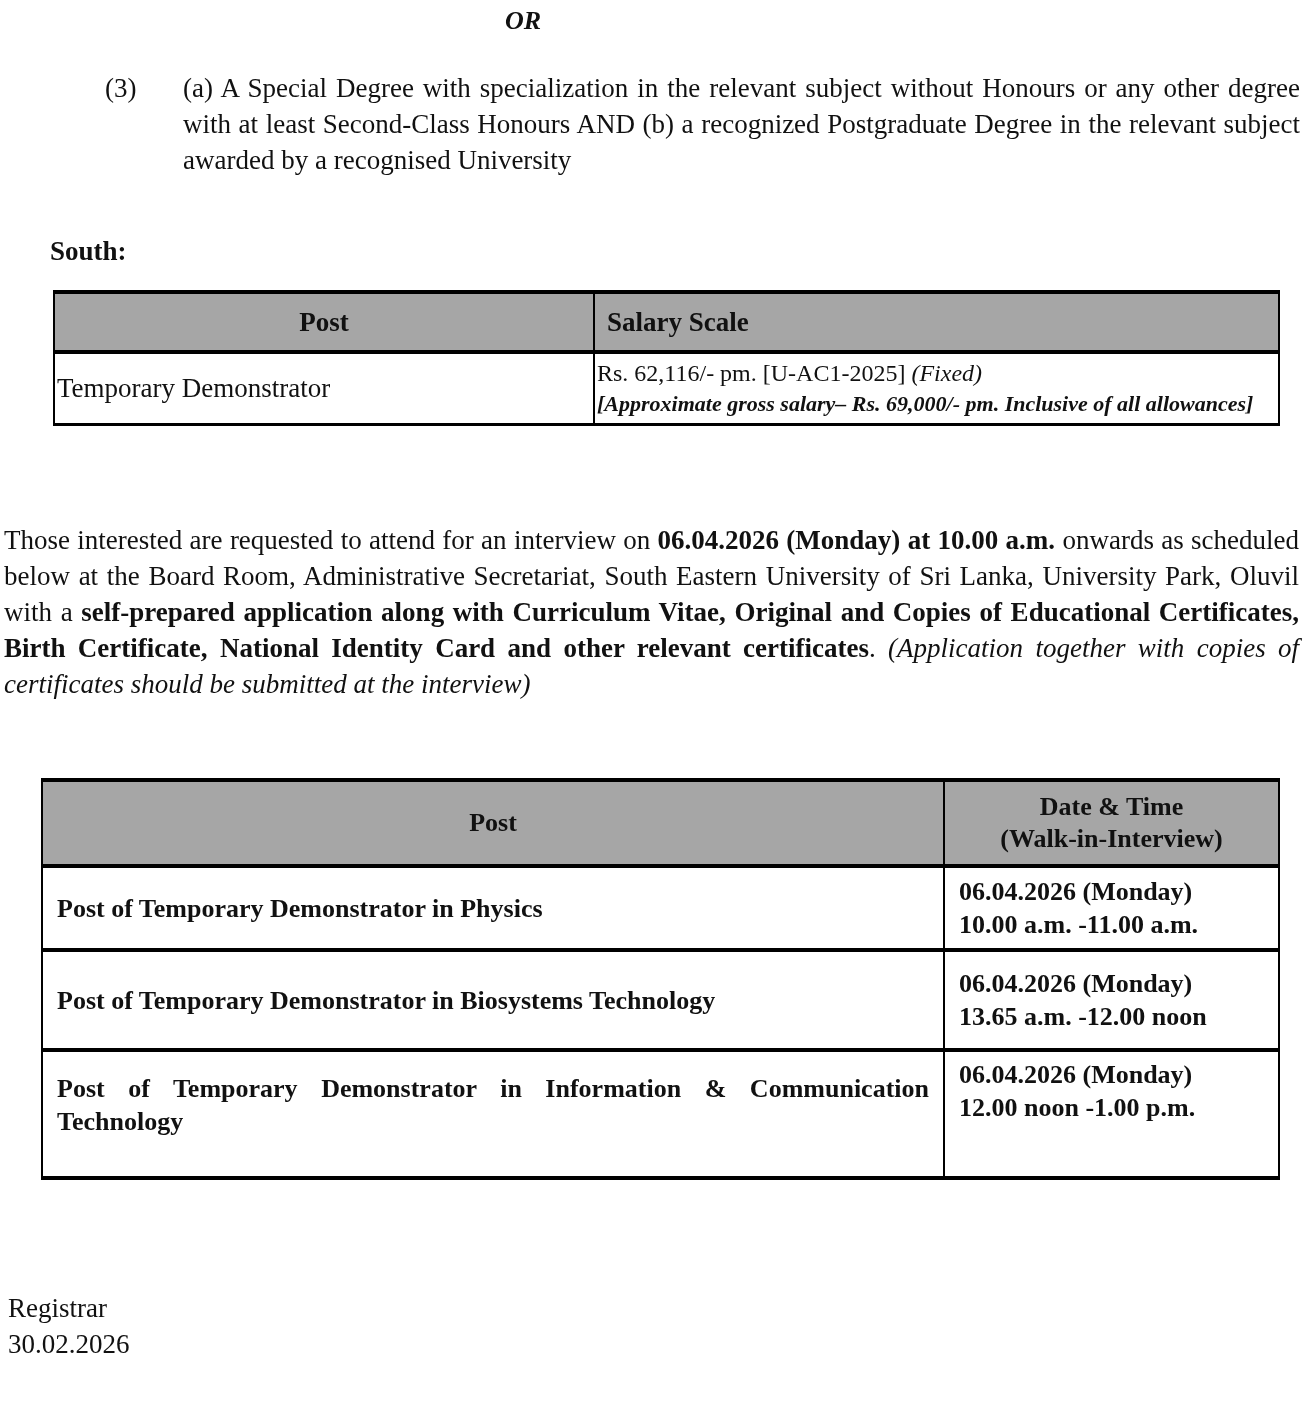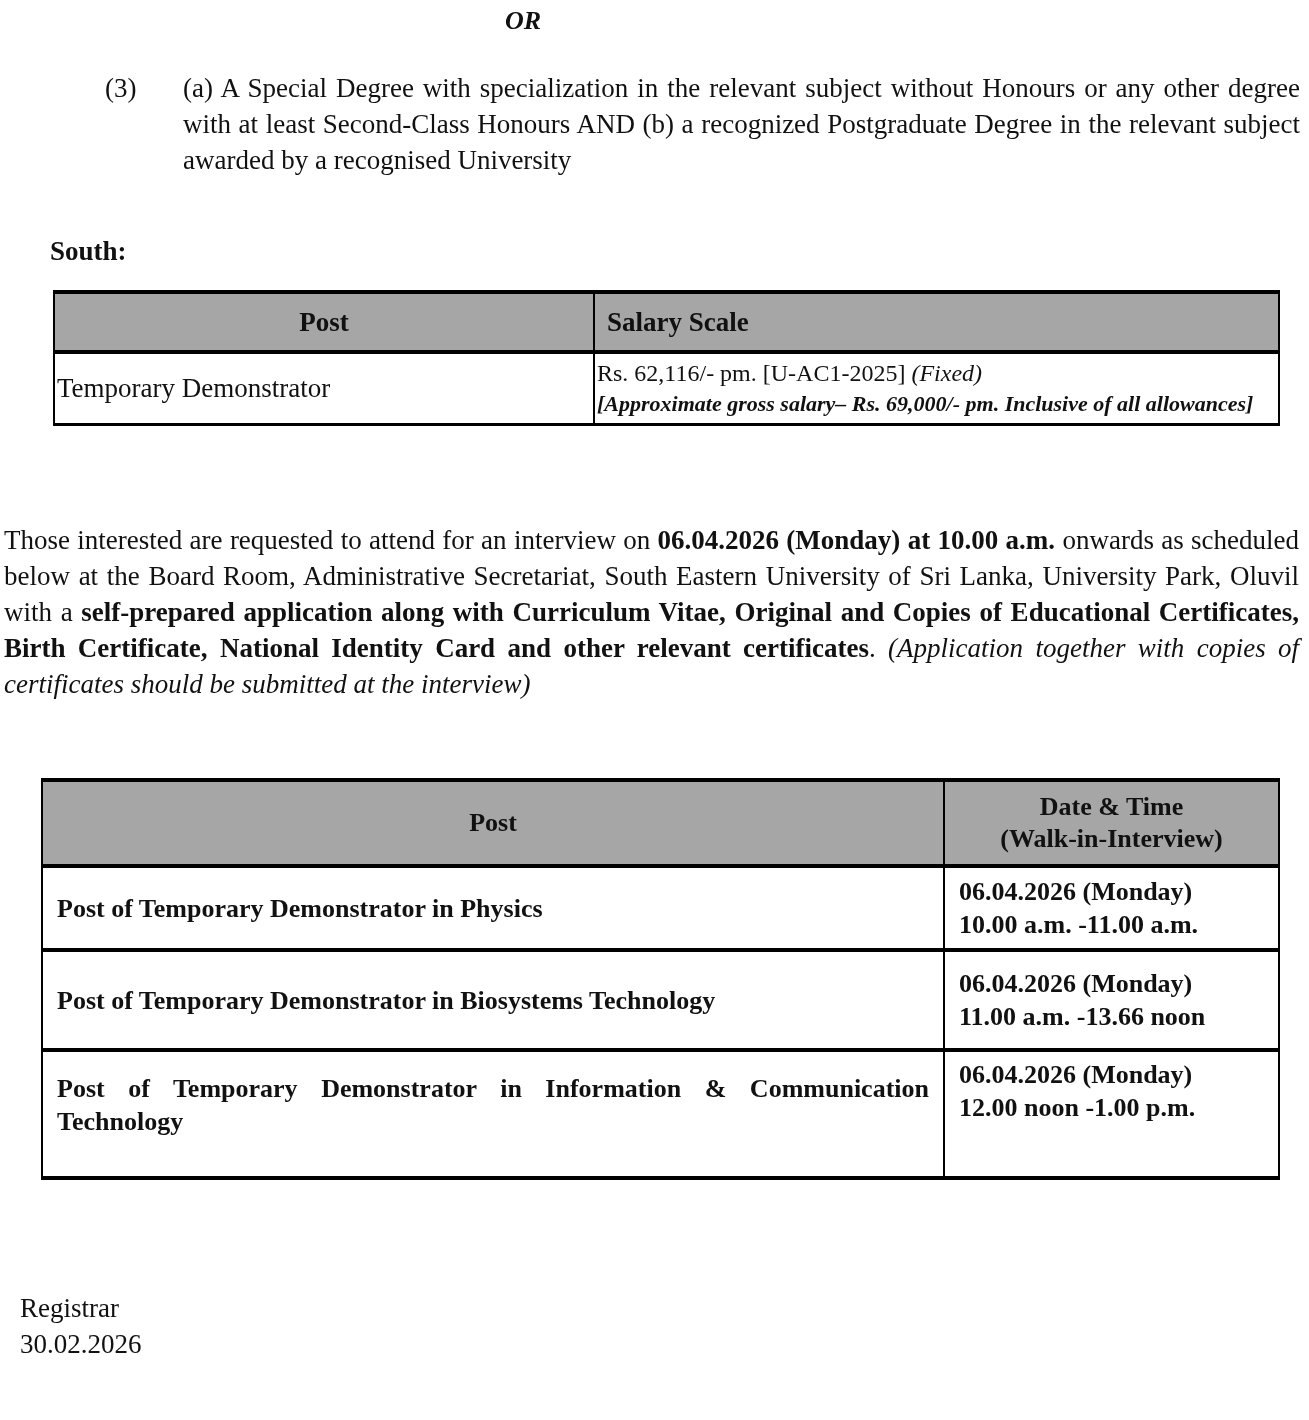--- a/index.html
+++ b/index.html
@@ -133,21 +133,21 @@
     .schedule-table td.post { text-align: justify; }
     .schedule-table tr.r1 td { height: 80px; }
     .schedule-table tr.r2 td { height: 96px; }
     .schedule-table tr.r3 td { height: 104px; }
     .schedule-table tr.r3 td.dt { vertical-align: top; padding-top: 6px; }
     .schedule-table tr.r3 td.post { vertical-align: top; padding-top: 20px; }
 
     .signature {
       position: absolute;
       top: 1290px;
-      left: 20px;
+      left: 8px;
       font-size: 27px;
       line-height: 36px;
     }
     .signature div { white-space: nowrap; }
   </style>
 </head>
 <body>
 
 <div class="or-line">OR</div>
 
@@ -194,21 +194,21 @@
       <td class="post">Post of Temporary Demonstrator in Physics</td>
       <td class="dt">
         <span>06.04.2026 (Monday)</span><br>
         <span>10.00 a.m. -11.00 a.m.</span>
       </td>
     </tr>
     <tr class="r2">
       <td class="post">Post of Temporary Demonstrator in Biosystems Technology</td>
       <td class="dt">
         <span>06.04.2026 (Monday)</span><br>
-        <span>11.00 a.m. -13.66 noon</span>
+        <span>13.65 a.m. -12.00 noon</span>
       </td>
     </tr>
     <tr class="r3">
       <td class="post">Post of Temporary Demonstrator in Information &amp; Communication Technology</td>
       <td class="dt">
         <span>06.04.2026 (Monday)</span><br>
         <span>12.00 noon -1.00 p.m.</span>
       </td>
     </tr>
   </tbody>

